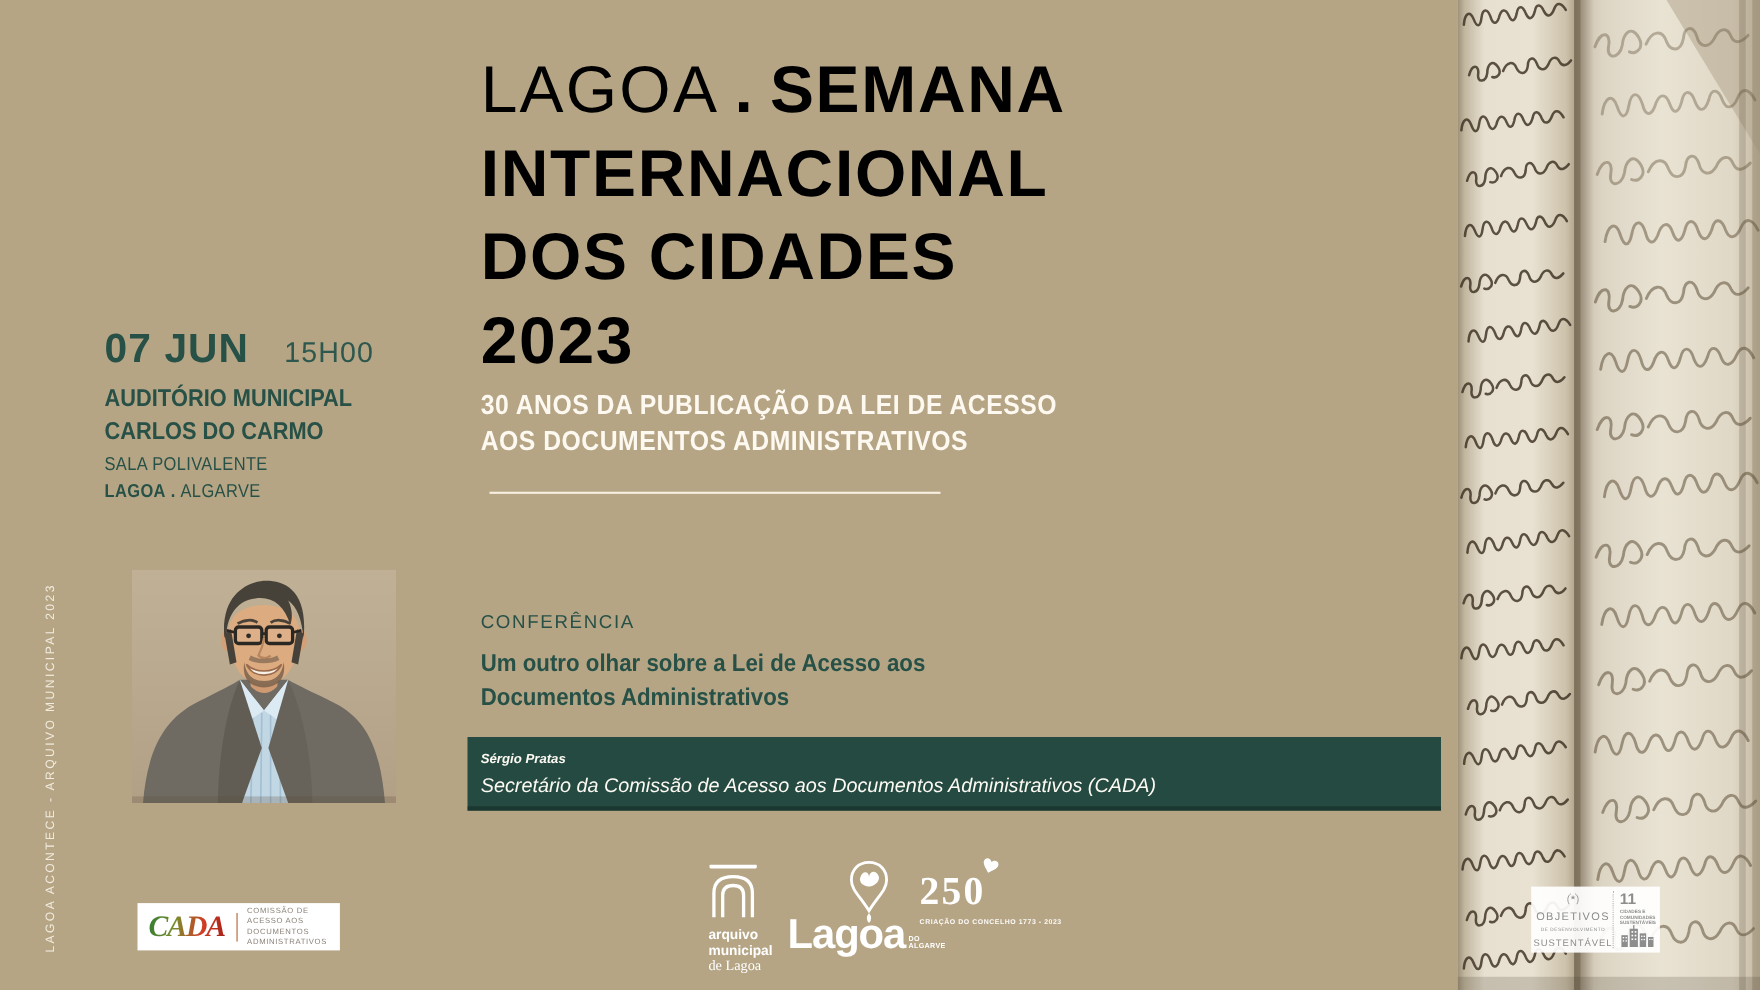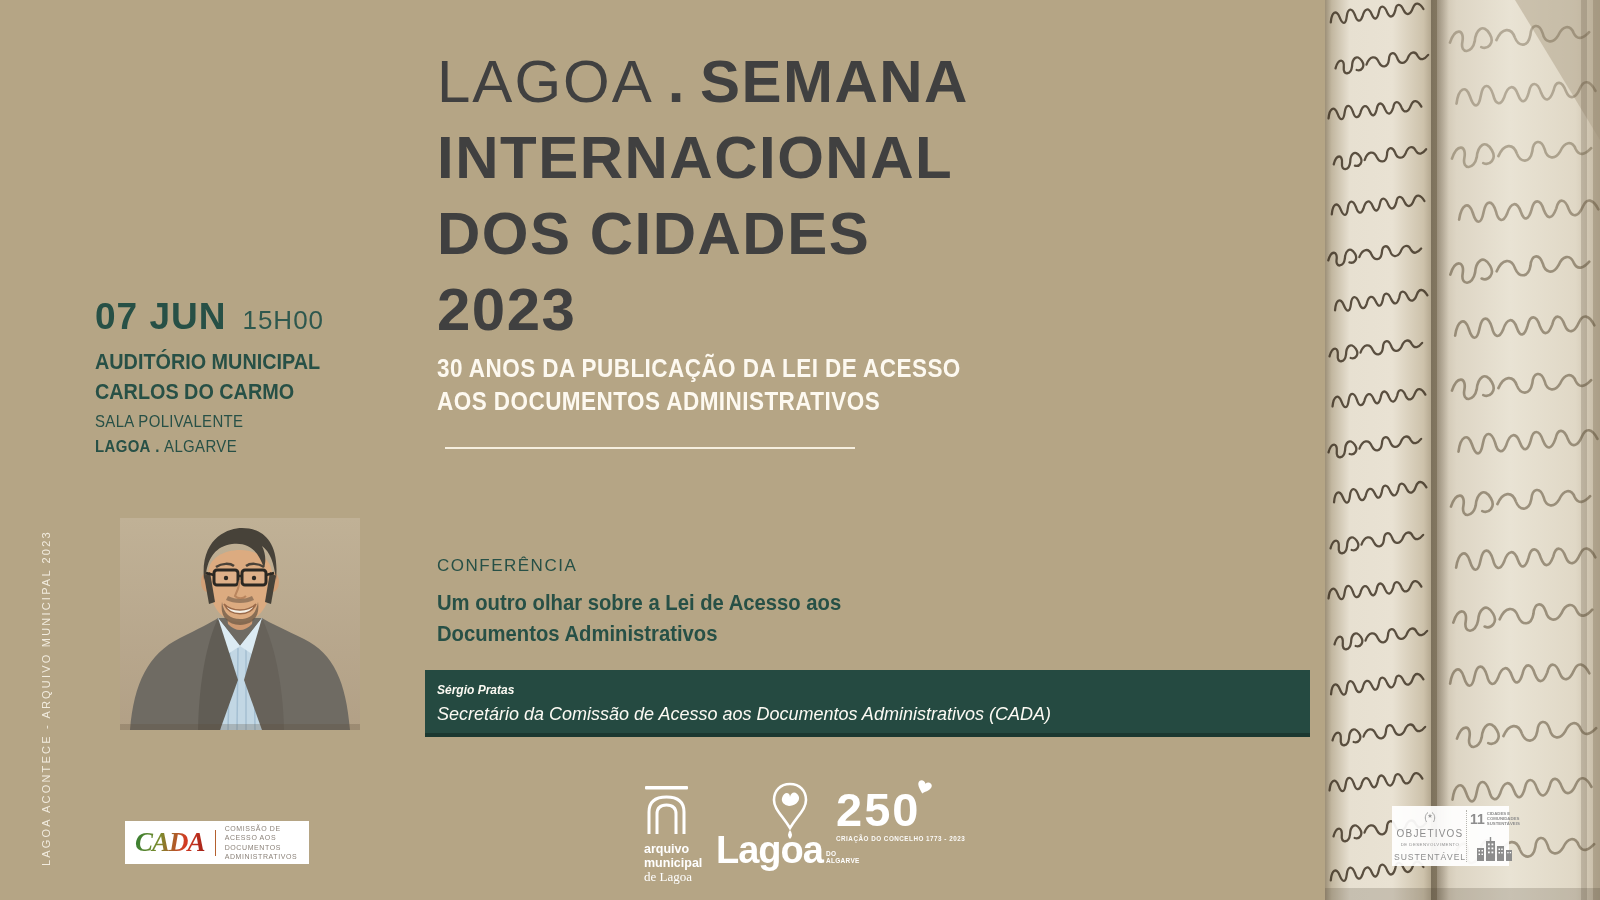--- a/index.html
+++ b/index.html
@@ -13,29 +13,29 @@
   
   .side-caption{
     left:40px;top:866px;transform:rotate(-90deg);transform-origin:0 0;
     white-space:nowrap;color:#f2ecdf;font-size:11px;letter-spacing:2.2px;
   }
 
   
   .date-block{left:95px;top:296px;color:#275046;}
   .date-row{display:flex;align-items:baseline;}
   .date-big{font-size:37px;font-weight:700;letter-spacing:1px;}
-  .time{font-size:26px;font-weight:400;margin-left:16px;letter-spacing:1px;color:#2e584e;}
+  .time{font-size:26px;font-weight:400;margin-left:32px;letter-spacing:1px;color:#2e584e;}
   .venue{font-size:22px;font-weight:700;line-height:30px;margin-top:9px;transform:scaleX(0.9);transform-origin:left top;}
   .room{font-size:17px;font-weight:400;margin-top:5px;transform:scaleX(0.88);transform-origin:left top;letter-spacing:.4px;}
   .cityline{font-size:17px;margin-top:5px;transform:scaleX(0.88);transform-origin:left top;letter-spacing:.4px;}
   .cityline .b{font-weight:700;}
   .cityline .sep{font-weight:700;margin:0 5px;}
 
   
-  .title{left:437px;top:44px;color:#404040;font-size:60px;line-height:76px;font-weight:700;letter-spacing:1.5px;}
+  .title{left:437px;top:44px;color:#000000;font-size:60px;line-height:76px;font-weight:700;letter-spacing:1.5px;}
   .title .light{font-weight:400;letter-spacing:2px;}
   .title .dot{margin:0 14px;}
 
   
   .subtitle{left:437px;top:352px;color:#fdf9f0;font-size:25px;line-height:33px;font-weight:700;
             transform:scaleX(0.9);transform-origin:left top;letter-spacing:.5px;}
 
   .divider{left:445px;top:447px;width:410px;height:2px;background:#f6efdf;}
 
   
@@ -75,35 +75,35 @@
   .arquivo-text{font-size:12.5px;font-weight:700;line-height:13.5px;margin-top:5px;}
   .arquivo-serif{font-family:"Liberation Serif", serif;font-weight:400;font-size:13px;line-height:14px;}
 
   .logo-lagoa{left:716px;top:782px;color:#fff;width:160px;}
   .lagoa-pin{margin-left:56px;display:block;}
   .lagoa-row{display:flex;align-items:flex-end;margin-top:-8px;}
   .lagoa-word{font-size:38px;font-weight:700;line-height:36px;letter-spacing:-1px;}
   .lagoa-sub{font-size:6.5px;font-weight:700;line-height:7px;margin-left:3px;margin-bottom:4px;letter-spacing:.3px;}
 
   .logo-250{left:836px;top:786px;color:#fff;}
-  .n250{font-size:47px;font-weight:700;line-height:48px;letter-spacing:2px;position:relative;display:inline-block;}
+  .n250{font-size:36px;font-weight:700;line-height:48px;letter-spacing:2px;position:relative;display:inline-block;font-family:Liberation Serif, serif;}
   .heart-250{position:absolute;right:-12px;top:-6px;}
   .caption-250{font-size:6.3px;letter-spacing:.5px;margin-top:1px;font-weight:700;opacity:.95;}
 
   
   .ods-box{
     left:1392px;top:806px;width:117px;height:60px;background:rgba(255,255,255,.93);
     display:flex;align-items:stretch;padding:4px 5px;box-sizing:border-box;color:#8d8d8d;
   }
   .ods-left{width:66px;text-align:center;display:flex;flex-direction:column;align-items:center;justify-content:space-between;border-right:1px dotted #b8b5b0;padding-right:3px;}
   .ods-l1{font-size:10px;letter-spacing:1.2px;line-height:11px;}
   .ods-l2{font-size:4.3px;letter-spacing:.5px;line-height:6px;}
   .ods-l3{font-size:8.6px;letter-spacing:.9px;line-height:10px;}
   .ods-right{flex:1;display:flex;flex-direction:column;align-items:center;justify-content:space-between;padding:1px 0 1px 3px;}
-  .ods-goal-row{display:flex;align-items:flex-end;gap:2px;}
+  .ods-goal-row{display:flex;align-items:flex-start;gap:2px;flex-direction:column;}
   .ods-num{font-size:14px;font-weight:700;line-height:13px;}
   .ods-goal-text{font-size:4.3px;font-weight:700;line-height:5px;text-align:left;}
 
   
   .manuscript{left:1325px;top:0;width:275px;height:900px;}
 </style>
 </head>
 <body>
 
 <div class="poster">

